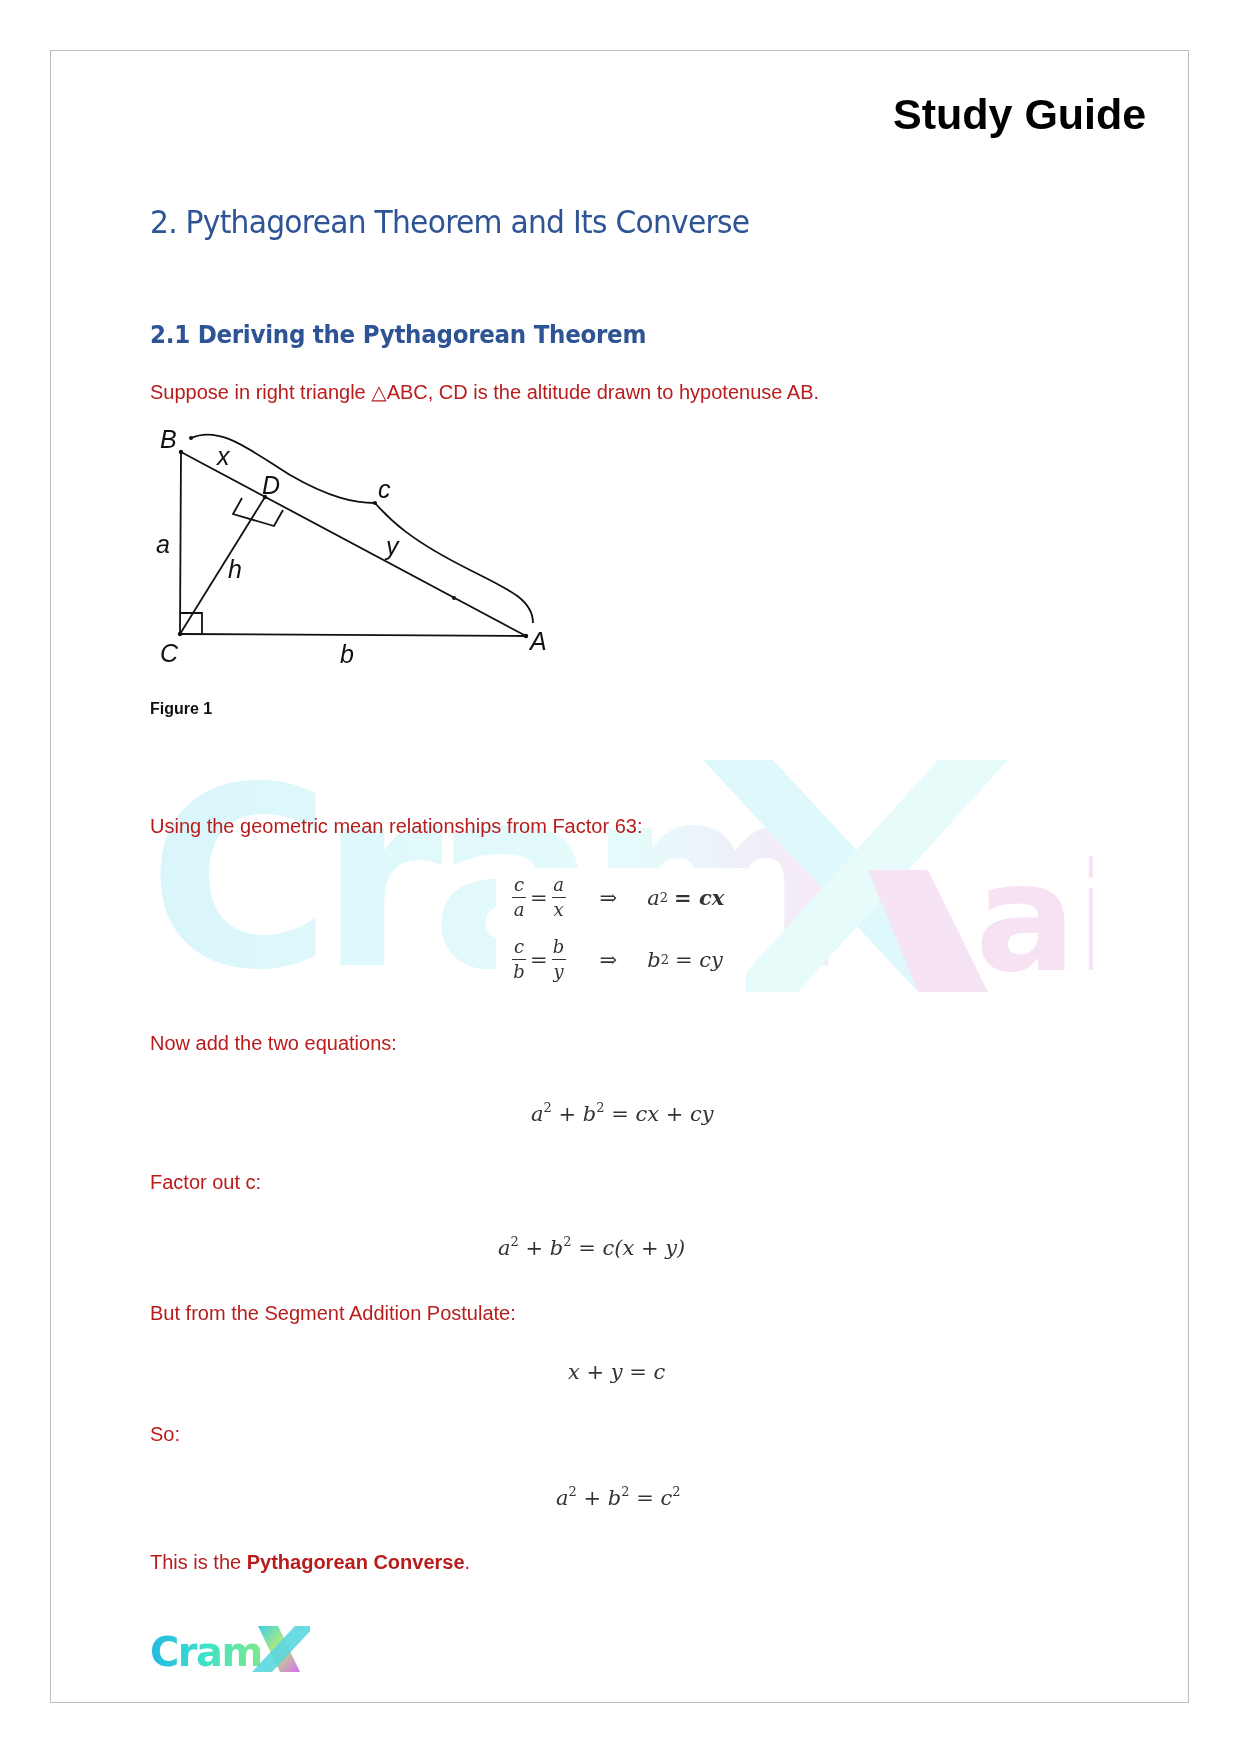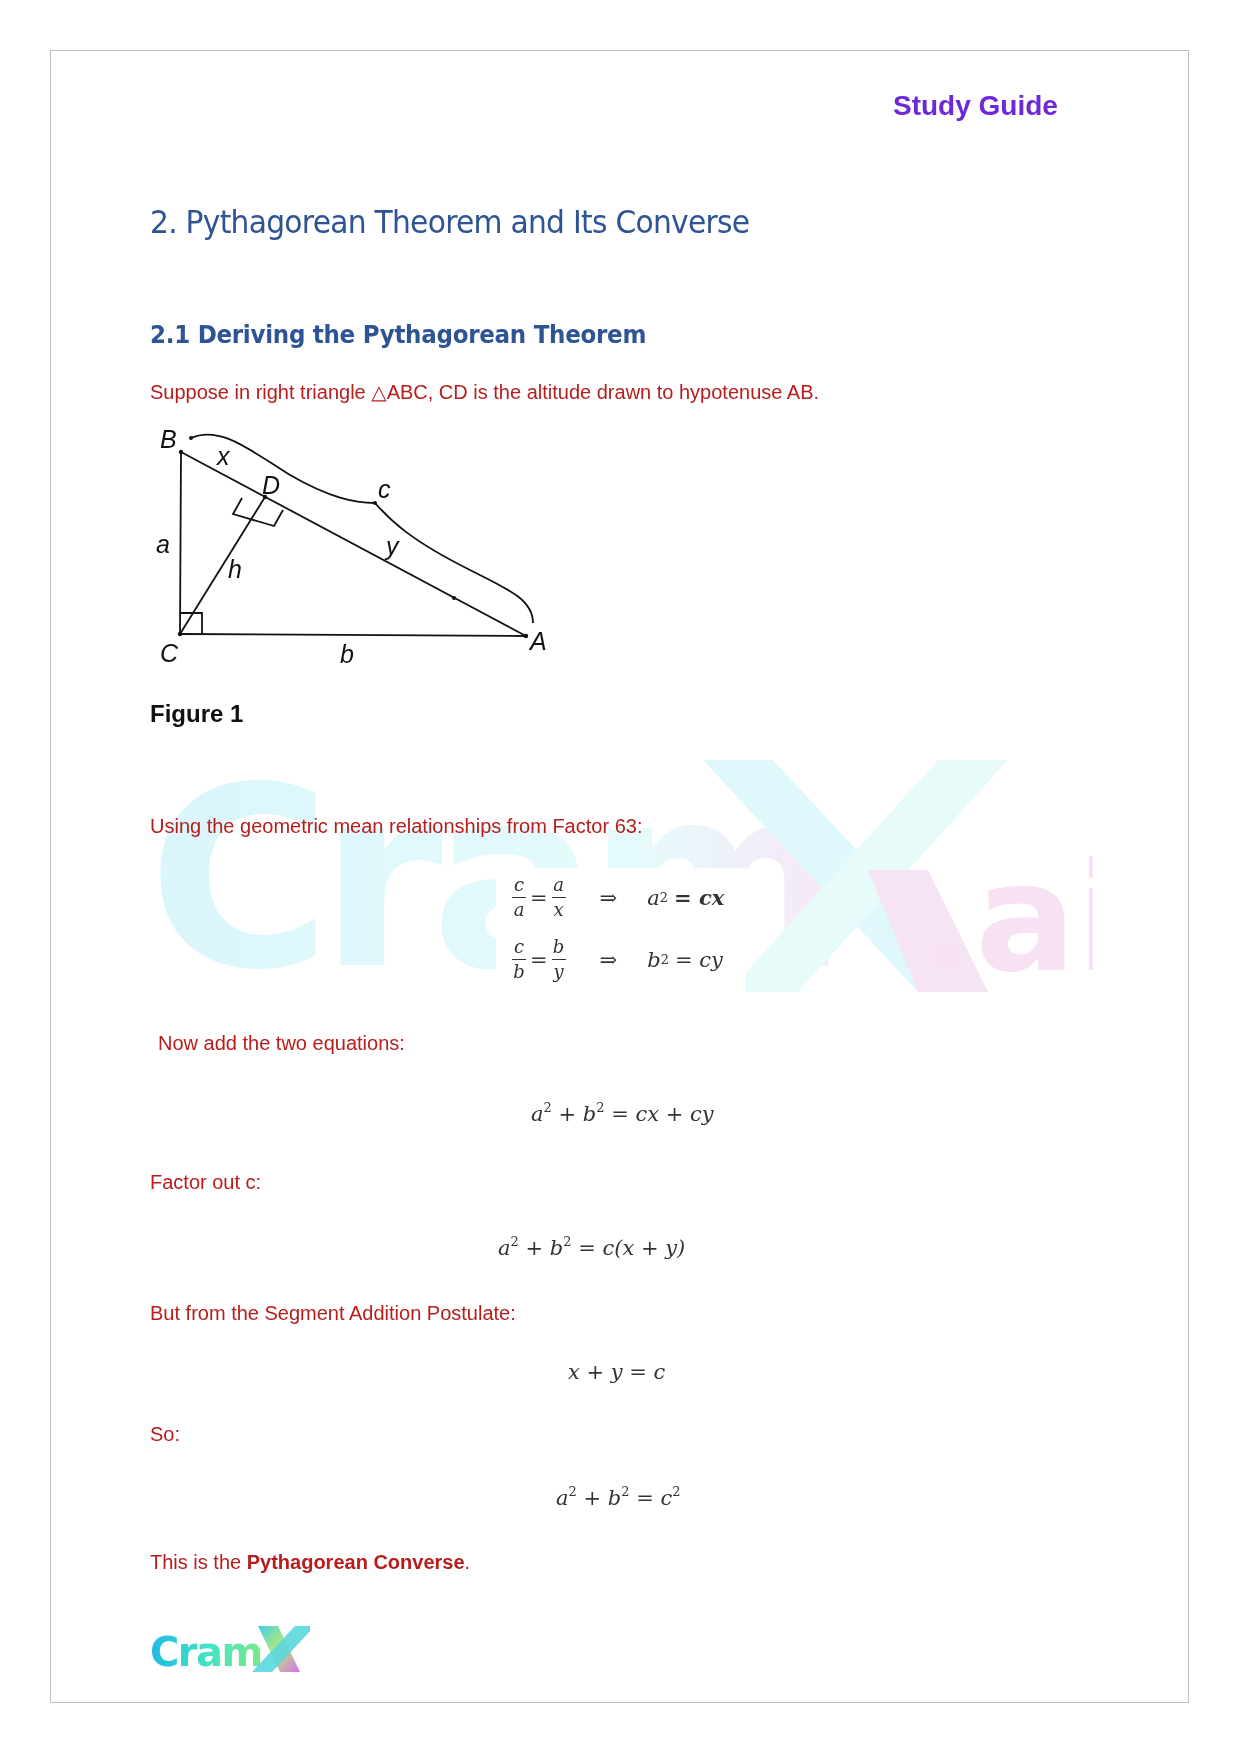--- a/index.html
+++ b/index.html
@@ -1,27 +1,27 @@
 <!DOCTYPE html>
 <html><head>
 <meta charset="utf-8">
 <style>
   html, body { margin:0; padding:0; background:#ffffff; }
   body { width:1241px; height:1754px; position:relative; overflow:hidden;
          font-family:"Liberation Sans", sans-serif; color:#111; }
   .page-border { position:absolute; left:50px; top:50px; width:1139px; height:1653px;
                  border:1px solid #bdbdbd; box-sizing:border-box; }
   .abs { position:absolute; white-space:nowrap; }
-  .study-guide { left:893px; top:90px; font-size:28px; font-weight:bold; color:#6d28d9; }
+  .study-guide { left:893px; top:90px; font-size:43px; font-weight:bold; color:#000000; }
   .h1 { left:150px; top:203px; font-size:32px; color:#2f5496; font-family:"DejaVu Sans", sans-serif;
         font-weight:normal; letter-spacing:-0.8px; transform:scaleX(0.93); transform-origin:left top; }
   .h2 { left:150px; top:320px; font-size:25px; color:#2f5496; font-weight:bold;
         font-family:"DejaVu Sans", sans-serif; letter-spacing:-0.3px; transform:scaleX(0.92); transform-origin:left top; }
   .p { left:150px; font-size:20px; color:#b91c1c; }
-  .fig-caption { left:150px; top:700px; font-size:24px; font-weight:bold; }
+  .fig-caption { left:150px; top:700px; font-size:16px; font-weight:bold; }
   .math { font-family:"DejaVu Serif", serif; font-style:italic; font-size:21px; color:#333; }
   .math .up { font-style:normal; }
   .math sup { font-size:13px; font-style:normal; vertical-align:9px; }
   .eqblock { position:absolute; left:496px; top:868px; width:250px; height:126px; background:#fff; }
   .frac { display:inline-block; text-align:center; vertical-align:middle; margin:0 4px; }
   .frac span { display:block; line-height:22px; font-size:18px; }
   .frac .bar { border-top:1.5px solid #333; width:14px; margin:1px auto; height:0; }
   .eqrow { position:absolute; left:12px; display:flex; align-items:center; }
   .watermark { position:absolute; left:148px; top:760px; width:945px; height:232px; pointer-events:none; }
   .logo { position:absolute; left:150px; top:1622px; }
@@ -121,21 +121,21 @@
         <span class="bar"></span>
         <span>y</span>
       </span>
     <span class="up" style="margin:0 30px;">⇒</span>
     <span>b</span>
       <sup>2</sup>
     <span style="margin-left:6px;">= cy</span>
   </div>
 </div>
 
-<div class="abs p" style="top:1032px;margin-left:8px;">Now add the two equations:</div>
+<div class="abs p" style="top:1032px;">Now add the two equations:</div>
 
 <div class="abs math" style="left:531px; top:1100px;">
   <span>a</span><sup>2</sup><span class="up"> + </span><span>b</span><sup>2</sup><span> = cx + cy</span>
 </div>
 
 <div class="abs p" style="top:1171px;">Factor out c:</div>
 
 <div class="abs math" style="left:498px; top:1234px;">
   <span>a</span><sup>2</sup><span class="up"> + </span><span>b</span><sup>2</sup><span> = c(x + y)</span>
 </div>

